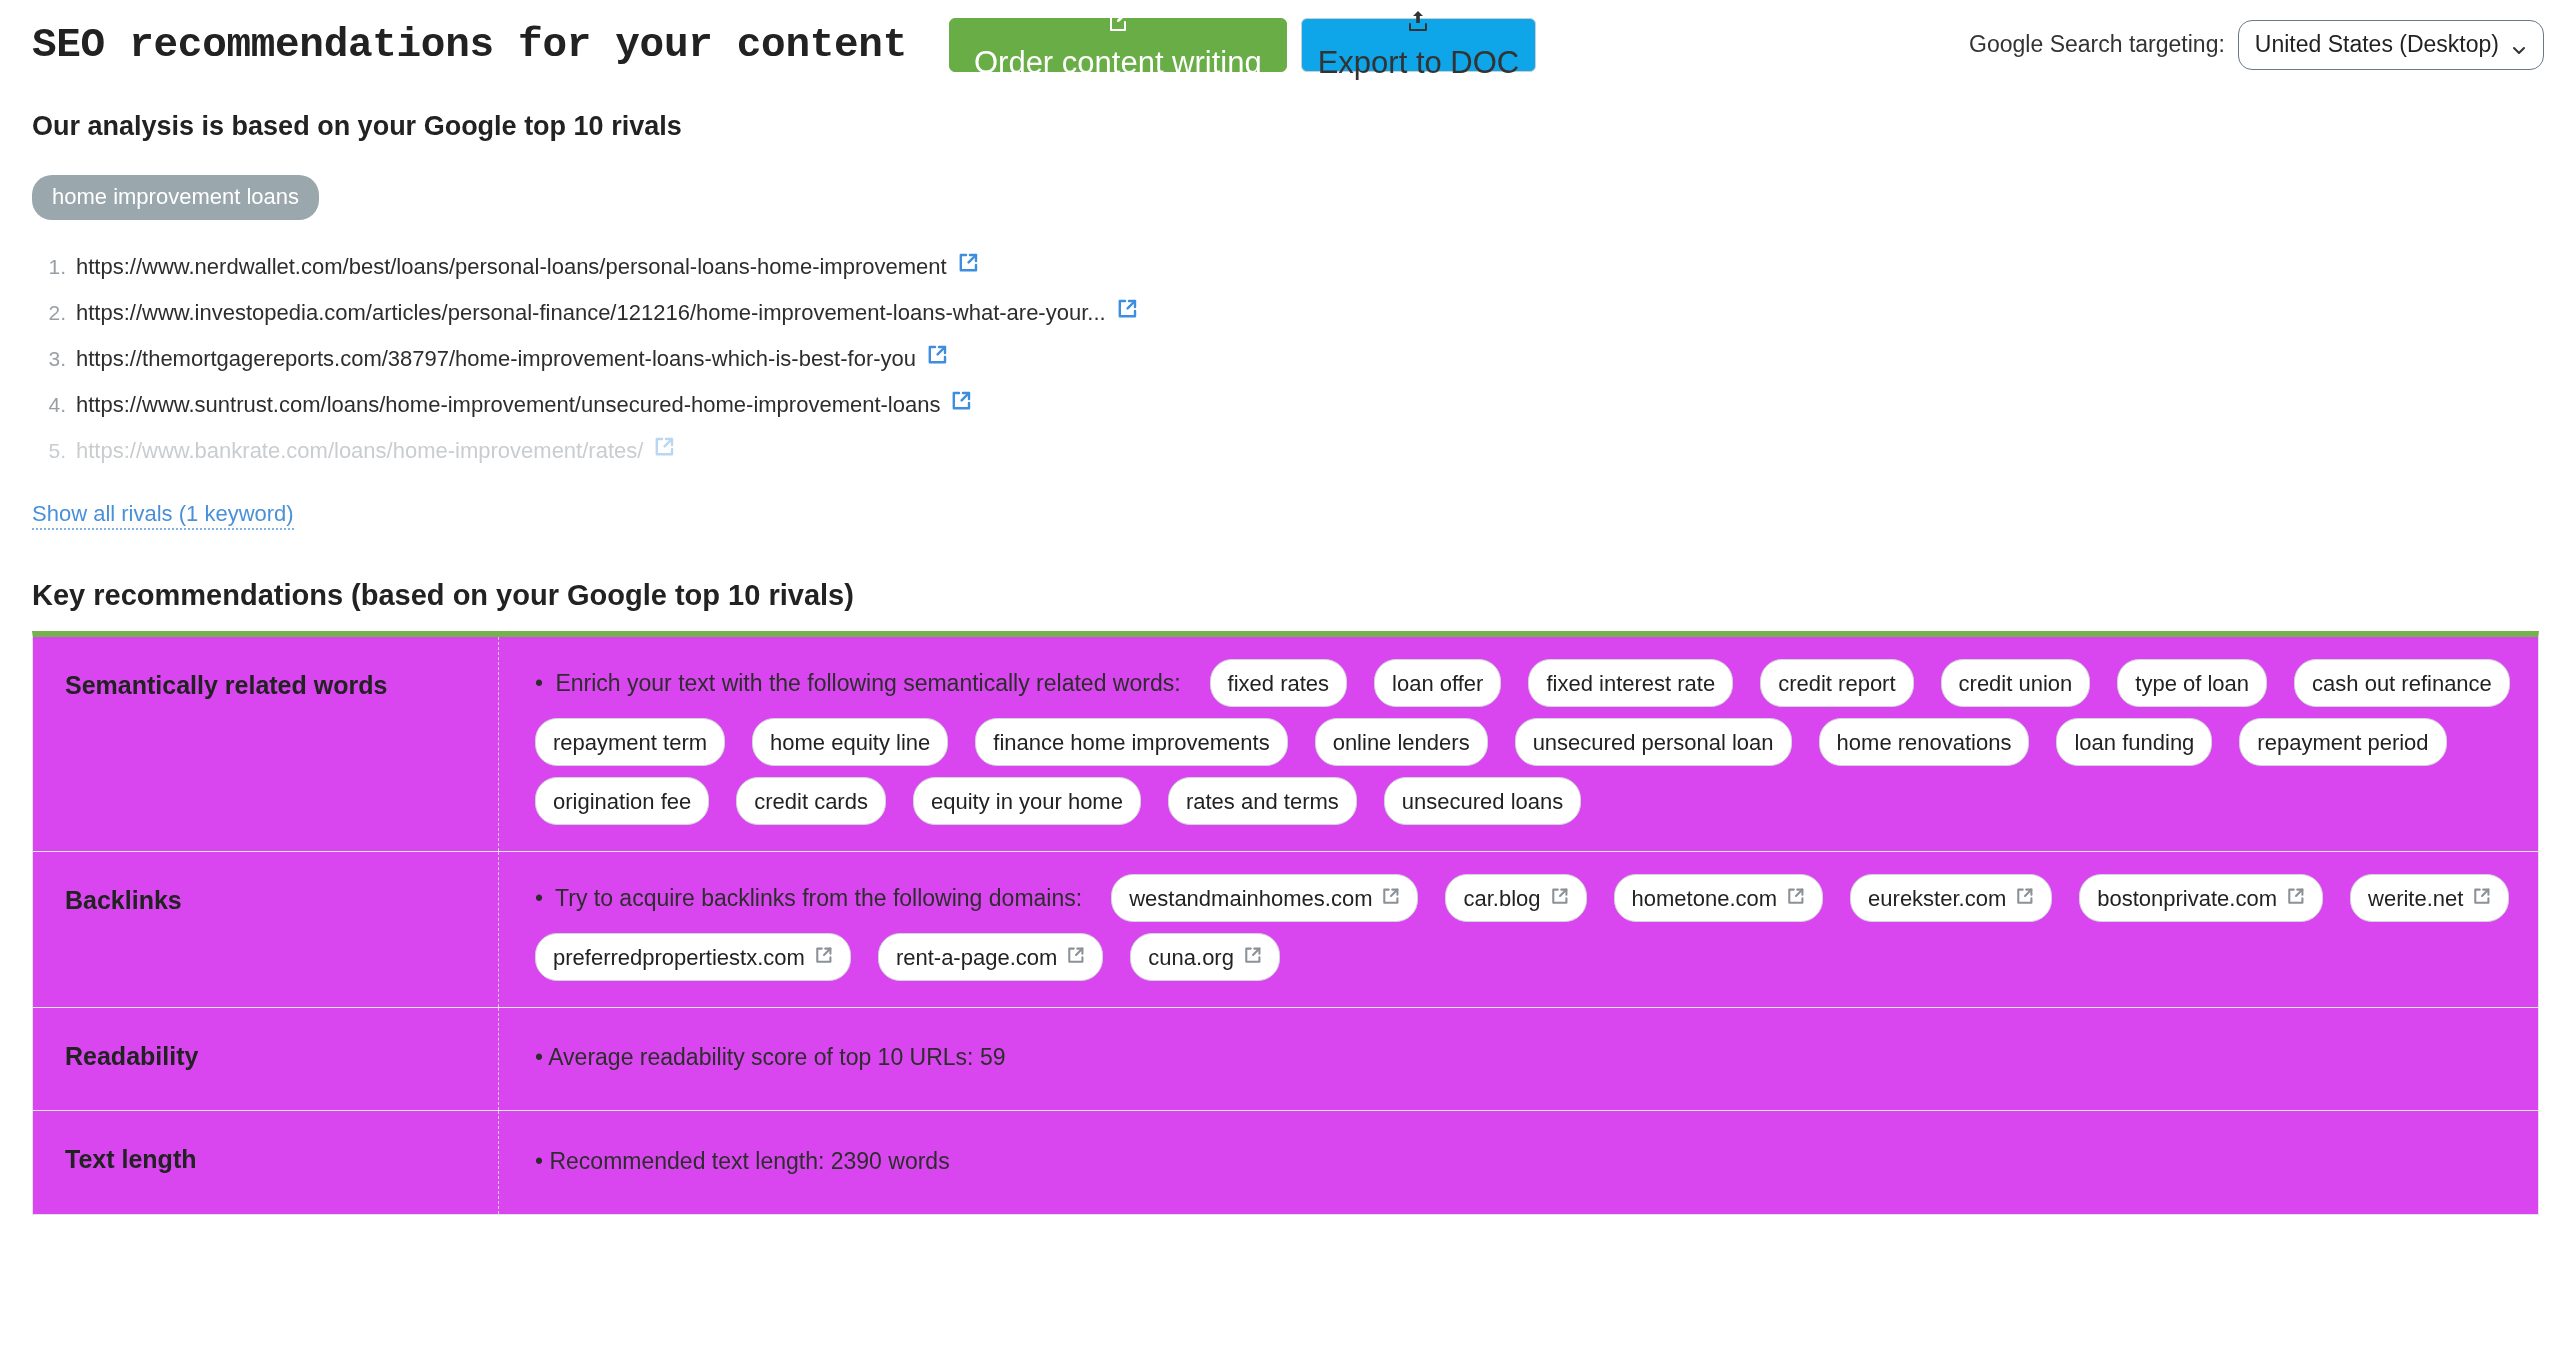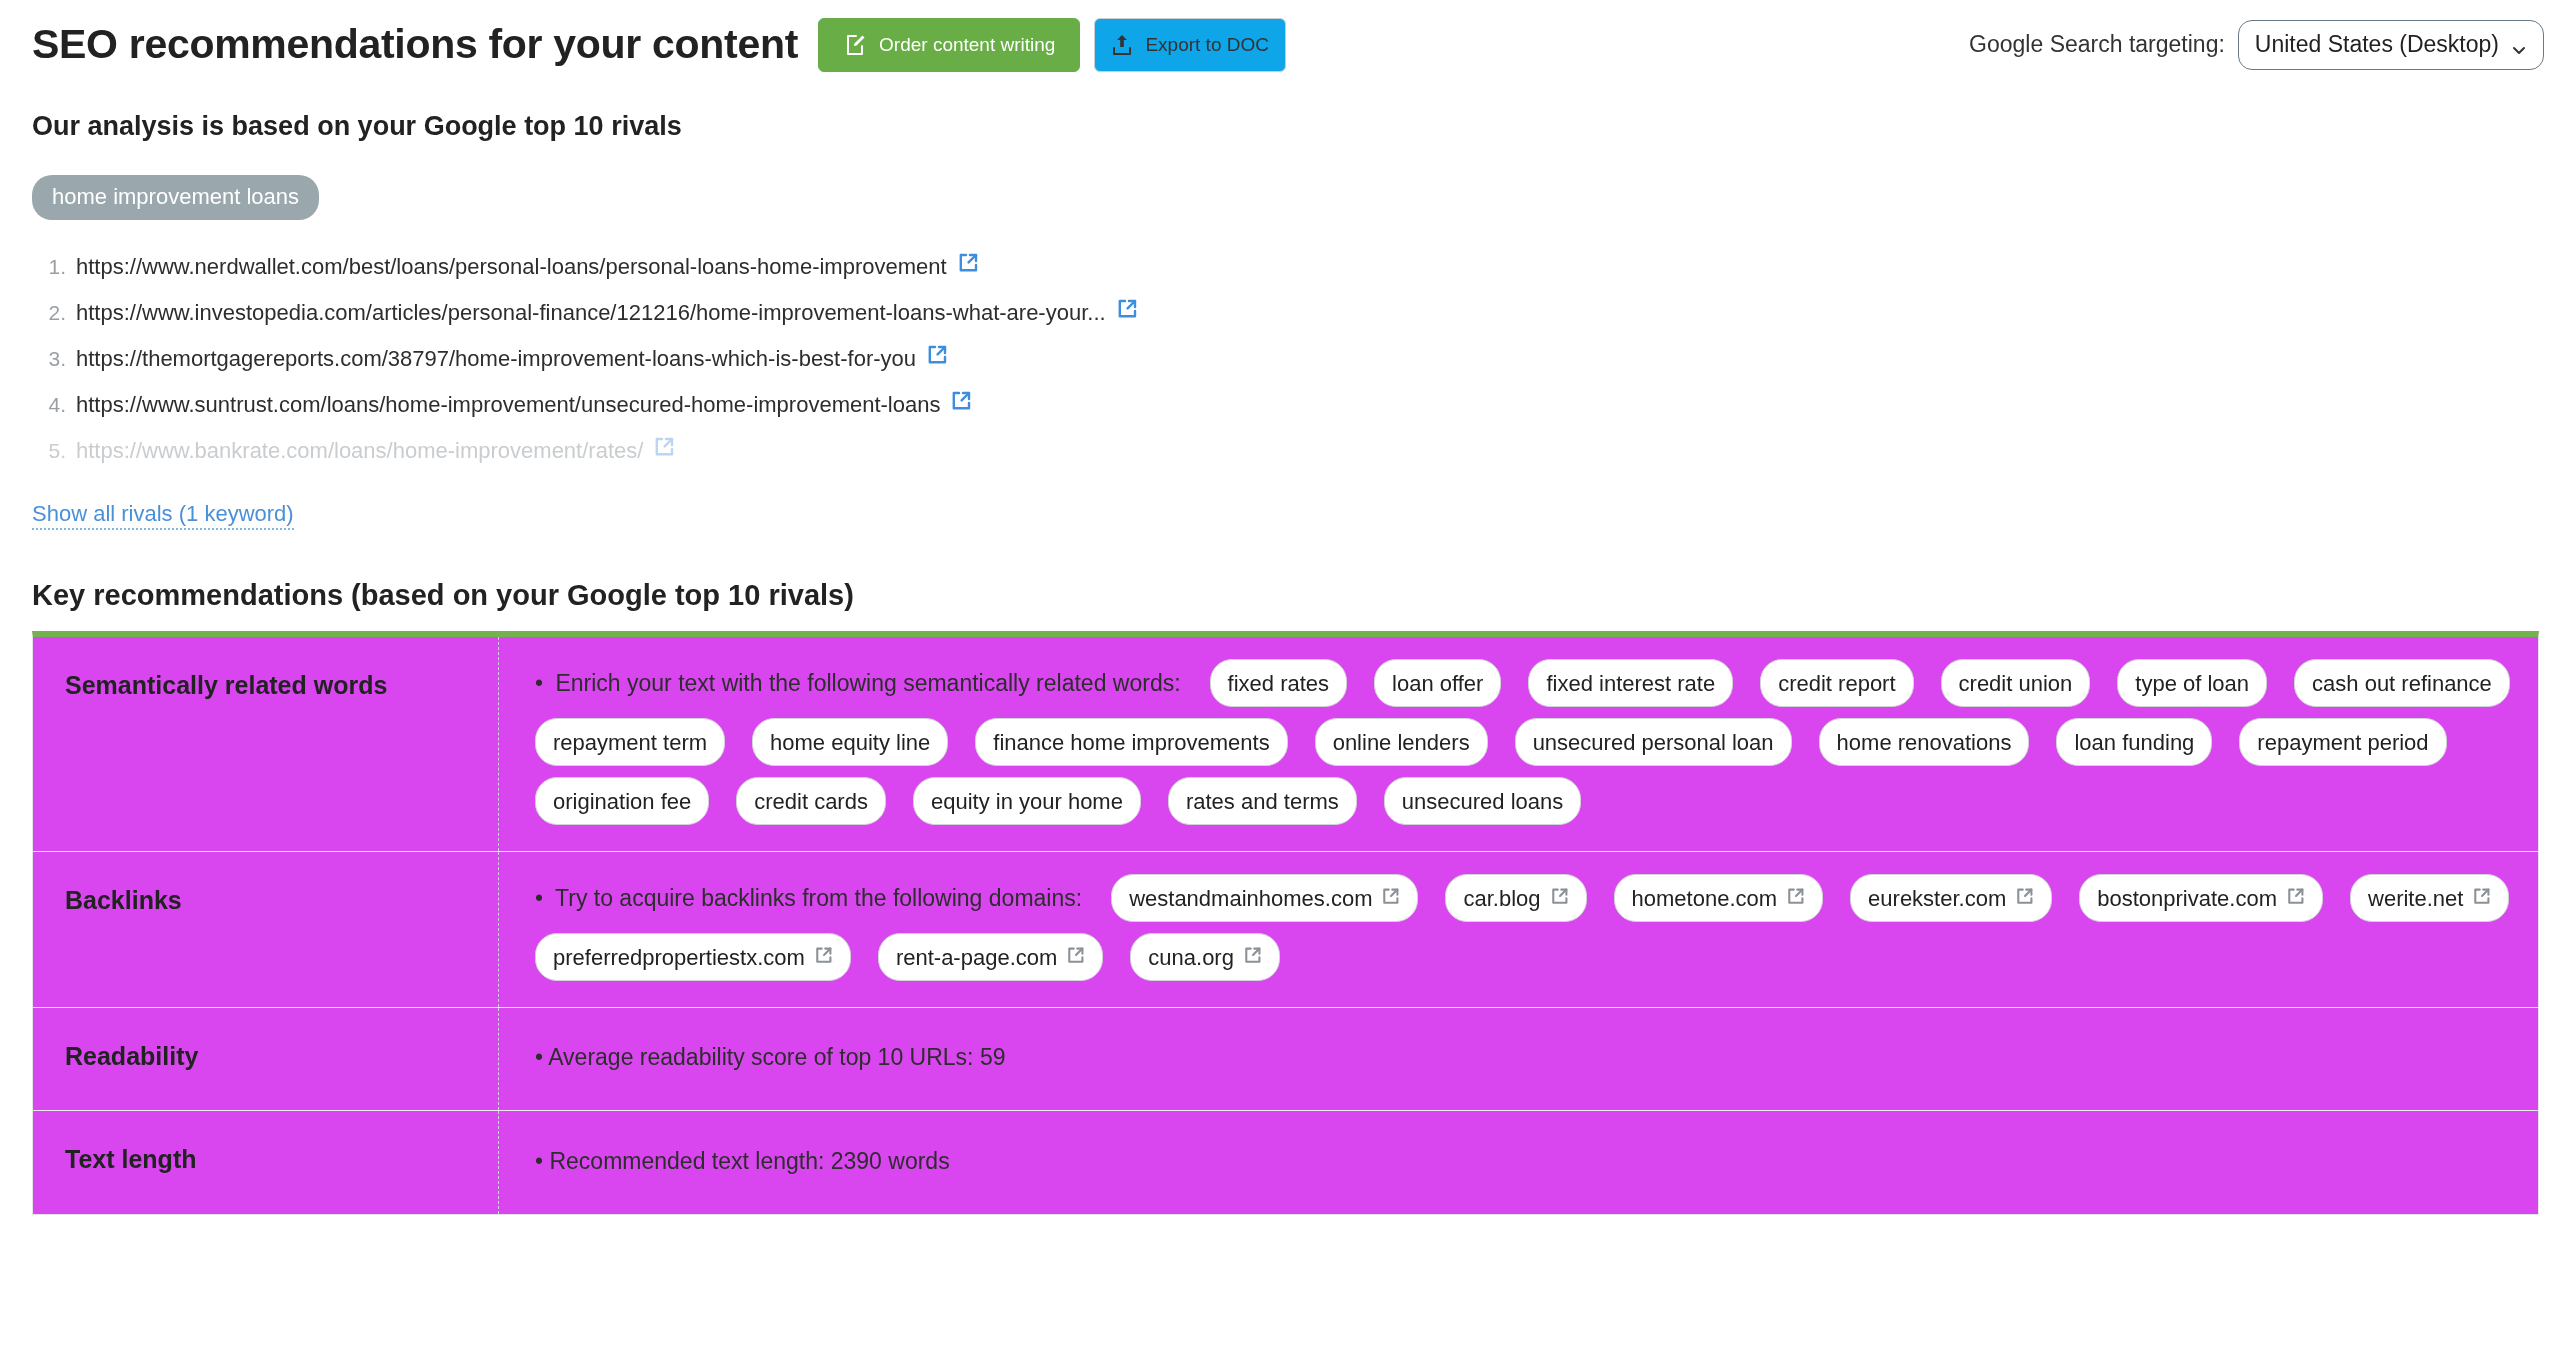--- a/index.html
+++ b/index.html
@@ -18,30 +18,32 @@
     display: flex; align-items: center;
     padding-top: 18px;
     height: 71px;
   }
   .page-title {
     font-size: 41px;
     font-weight: bold;
     letter-spacing: -0.3px;
     color: #222222;
     white-space: nowrap;
-    margin-right: 20px;
+    margin-right: 42px;
+    font-family: Liberation Mono, monospace;
   }
   .btn {
     display: inline-flex; align-items: center; justify-content: center;
     gap: 12px;
     border-radius: 6px;
-    font-size: 19px;
+    font-size: 31px;
     white-space: nowrap;
     cursor: pointer;
     user-select: none;
+    flex-direction: column;
   }
   .btn-primary {
     background: #68ad45;
     color: #ffffff;
     border: 1px solid #68ad45;
     height: 54px;
     padding: 0 24px;
     margin-right: 14px;
   }
   .btn-secondary {

